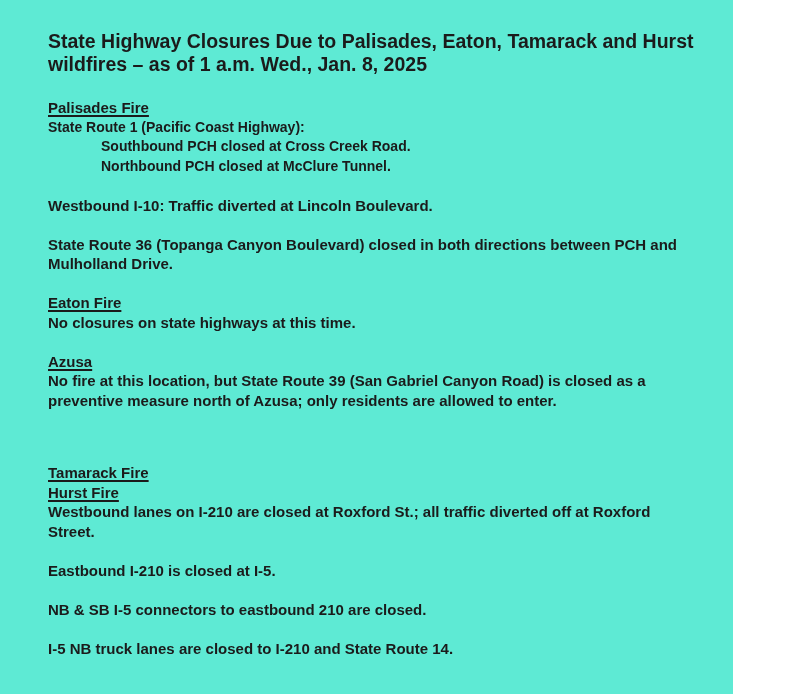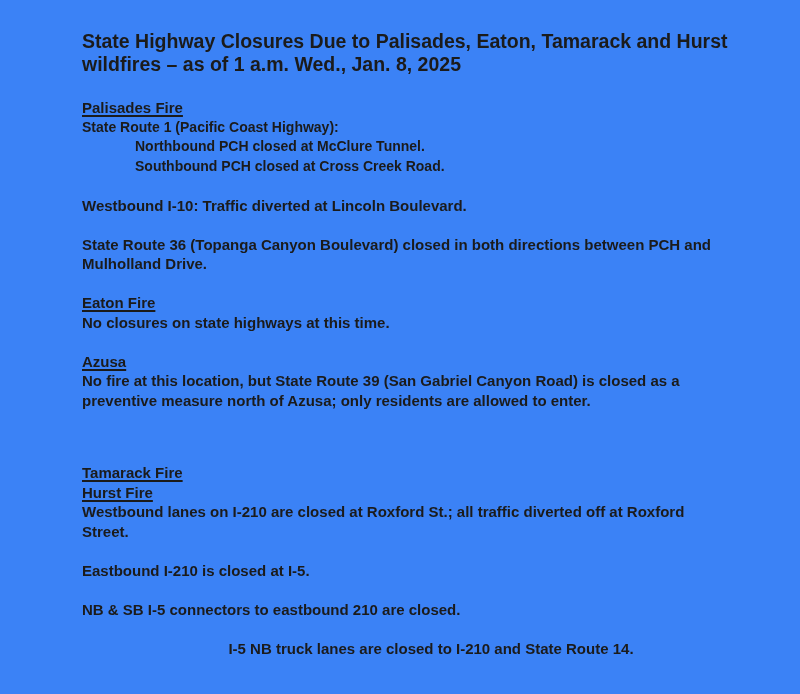--- a/index.html
+++ b/index.html
@@ -11,24 +11,24 @@
     width: 800px;
     height: 694px;
     overflow: hidden;
     font-family: "Liberation Sans", sans-serif;
     font-weight: 700;
     color: #1b1b1b;
     -webkit-font-smoothing: antialiased;
   }
   .page {
     box-sizing: border-box;
-    width: 800px;
+    width: 733px;
     height: 694px;
-    padding: 30px 20px 0 82px;
-    background: #3b82f6;
+    padding: 30px 20px 0 48px;
+    background: #5eead4;
   }
   h1.doc-title {
     margin: 0 0 22px 0;
     font-size: 19.5px;
     line-height: 23px;
     font-weight: 700;
     white-space: pre-line;
     max-width: 710px;
   }
   section { margin: 0; }
@@ -42,41 +42,41 @@
     text-underline-offset: 2px;
   }
   .para {
     margin: 0 0 19.5px 0;
     font-size: 15px;
     line-height: 19.5px;
     max-width: 710px;
   }
   .para.wrap { white-space: pre-line; }
   .para.gap2 { margin-bottom: 53px; }
-  .para.last { margin-bottom: 0; text-align: center; }
+  .para.last { margin-bottom: 0; }
   .line {
     font-size: 14px;
     line-height: 19.5px;
   }
   .line.indent { padding-left: 53px; }
 </style>
 </head>
 <body>
 
 <div class="page">
 
   <h1 class="doc-title">State Highway Closures Due to Palisades, Eaton, Tamarack and Hurst
 wildfires – as of 1 a.m. Wed., Jan. 8, 2025</h1>
 
   <section>
     <h2 class="sec-heading">Palisades Fire</h2>
     <div class="para">
       <div class="line">State Route 1 (Pacific Coast Highway):</div>
+      <div class="line indent">Southbound PCH closed at Cross Creek Road.</div>
       <div class="line indent">Northbound PCH closed at McClure Tunnel.</div>
-      <div class="line indent">Southbound PCH closed at Cross Creek Road.</div>
     </div>
     <div class="para">Westbound I-10: Traffic diverted at Lincoln Boulevard.</div>
     <div class="para wrap">State Route 36 (Topanga Canyon Boulevard) closed in both directions between PCH and
 Mulholland Drive.</div>
   </section>
 
   <section>
     <h2 class="sec-heading">Eaton Fire</h2>
     <div class="para">No closures on state highways at this time.</div>
   </section>

